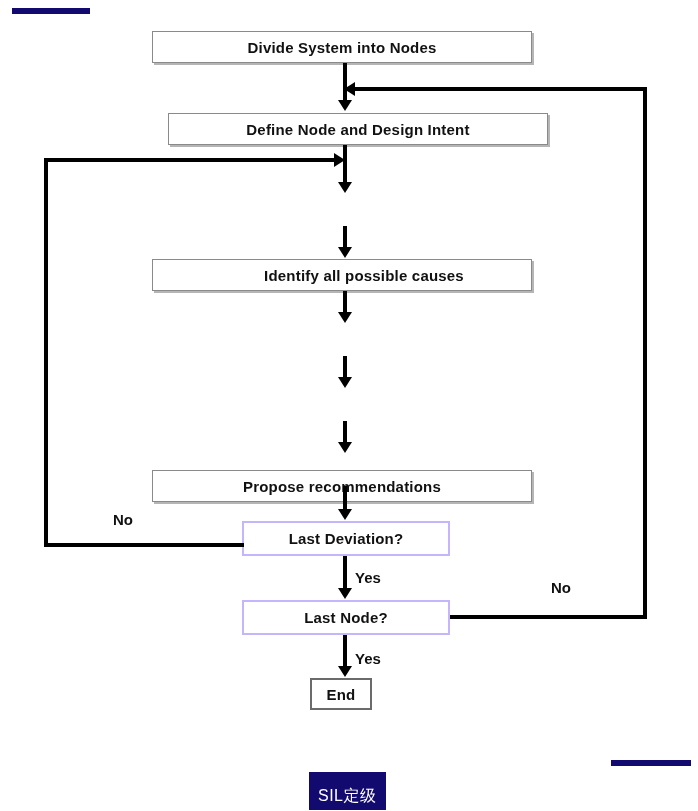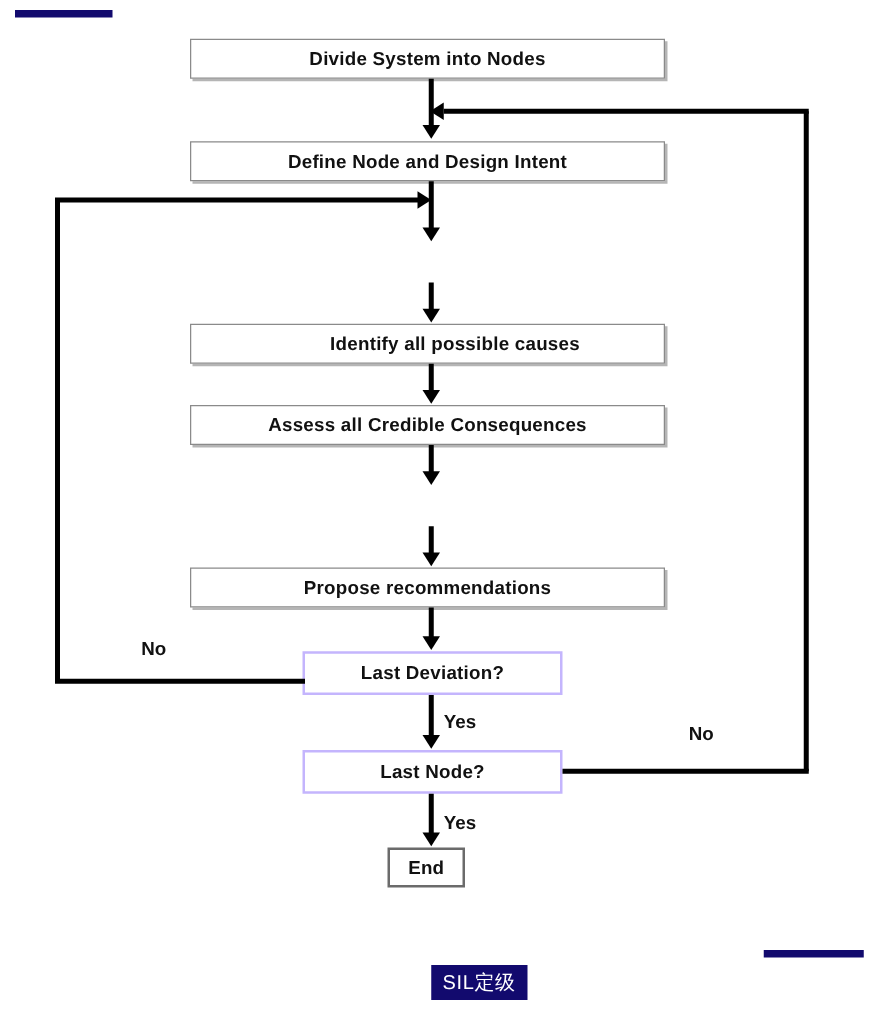--- a/index.html
+++ b/index.html
@@ -103,49 +103,47 @@
     font-size: 15px;
     color: #111111;
     white-space: nowrap;
   }
 
   
   .caption {
     position: absolute;
     left: 309px;
     top: 772px;
-    padding: 4px 9px 3px 9px;
+    padding: 14px 9px 3px 9px;
     background: #120a6e;
     color: #ffffff;
     font-size: 16px;
     font-weight: normal;
     letter-spacing: 0.5px;
     white-space: nowrap;
-    margin-left: 36px;
   }
 </style>
 </head>
 <body>
 
 <div id="canvas">
 
   <div class="navy-rule top-left"></div>
   <div class="navy-rule bottom-right"></div>
 
   <div class="node" style="left:152px; top:31px; width:380px; height:32px;">Divide System into Nodes</div>
 
-  <div class="node" style="left:152px; top:113px; width:380px; height:32px;">Define Node and Design Intent</div>
+  <div class="node" style="left:168px; top:113px; width:380px; height:32px;">Define Node and Design Intent</div>
 
 
   <div class="node" style="left:152px; top:259px; width:380px; height:32px;padding-left:44px;">Identify all possible causes</div>
 
-  <div class="node" style="left:152px; top:324px; width:380px; height:32px;">Assess all Credible Consequences</div>
 
 
-  <div class="node" style="left:152px; top:454px; width:380px; height:32px;">Propose recommendations</div>
+  <div class="node" style="left:152px; top:470px; width:380px; height:32px;">Propose recommendations</div>
 
   <div class="node decision" style="left:242px; top:521px; width:208px; height:35px;">Last Deviation?</div>
 
   <div class="node decision" style="left:242px; top:600px; width:208px; height:35px;">Last Node?</div>
 
   <div class="node terminator" style="left:310px; top:678px; width:62px; height:32px;">End</div>
 
   <div class="conn v" style="left:343px; top:63px; height:39px;"></div>
   <div class="arrow down" style="left:338px; top:100px;"></div>
 

